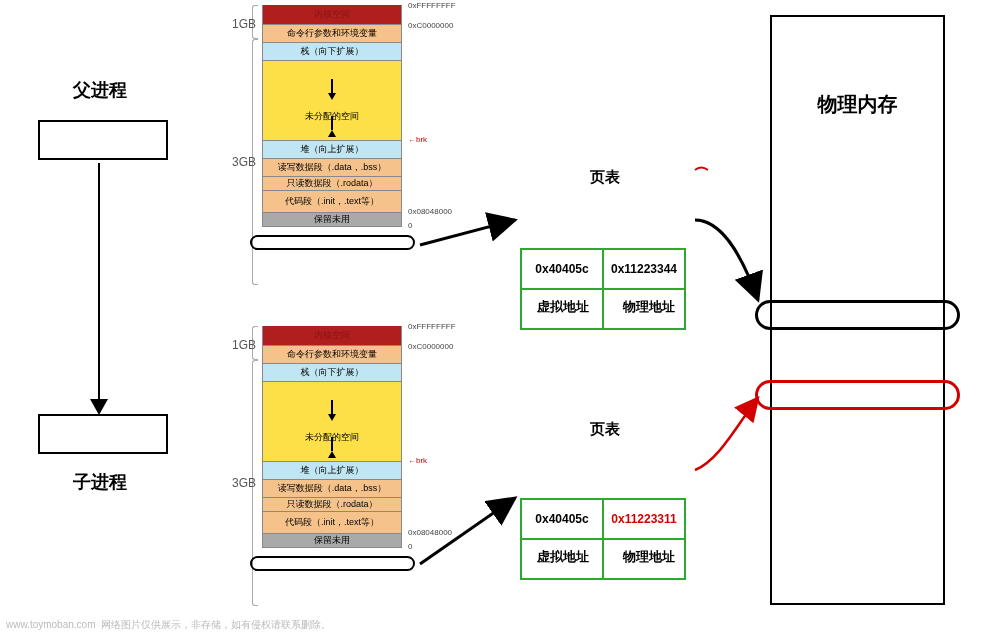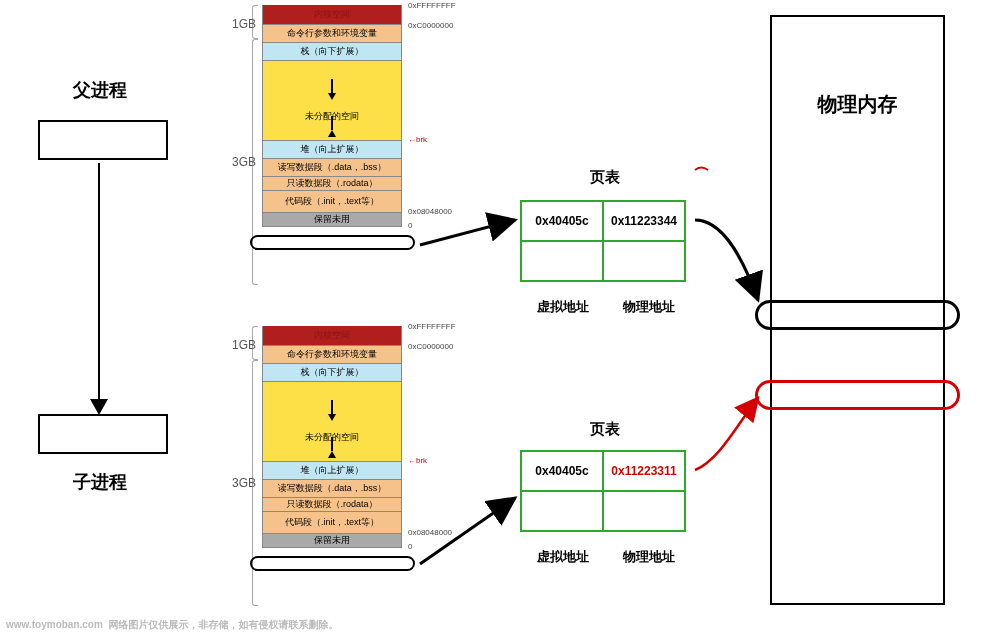--- a/index.html
+++ b/index.html
@@ -63,35 +63,35 @@
   }
   .highlight-oval {
     position: absolute;
     border: 2.5px solid #000;
     border-radius: 10px;
     background: transparent;
   }
   .page-table {
     position: absolute;
     border: 2px solid #b91c1c;
+    margin-top: 48px;
   }
   .page-table td {
     border: 2px solid #2ea82e;
     width: 82px; height: 40px;
     font-size: 12px;
     font-weight: bold;
     text-align: center;
     vertical-align: middle;
   }
   .footer {
     position: absolute;
     bottom: 4px; left: 6px;
     font-size: 10px;
     color: #bbb;
-    font-weight: bold;
   }
   svg.overlay {
     position: absolute;
     left: 0; top: 0;
     width: 1000px; height: 636px;
     pointer-events: none;
   }
 </style>
 </head>
 <body>

